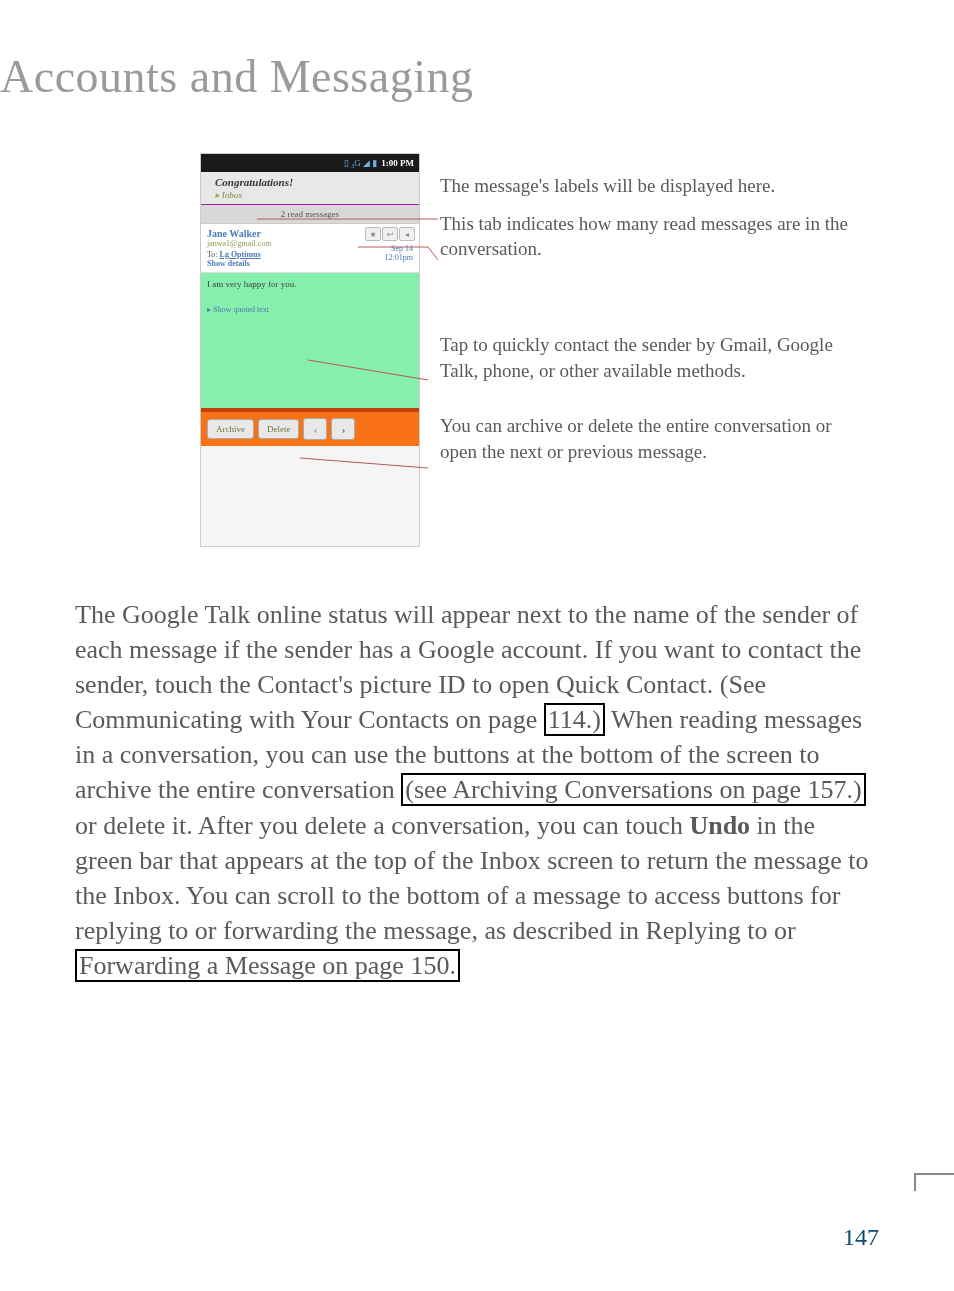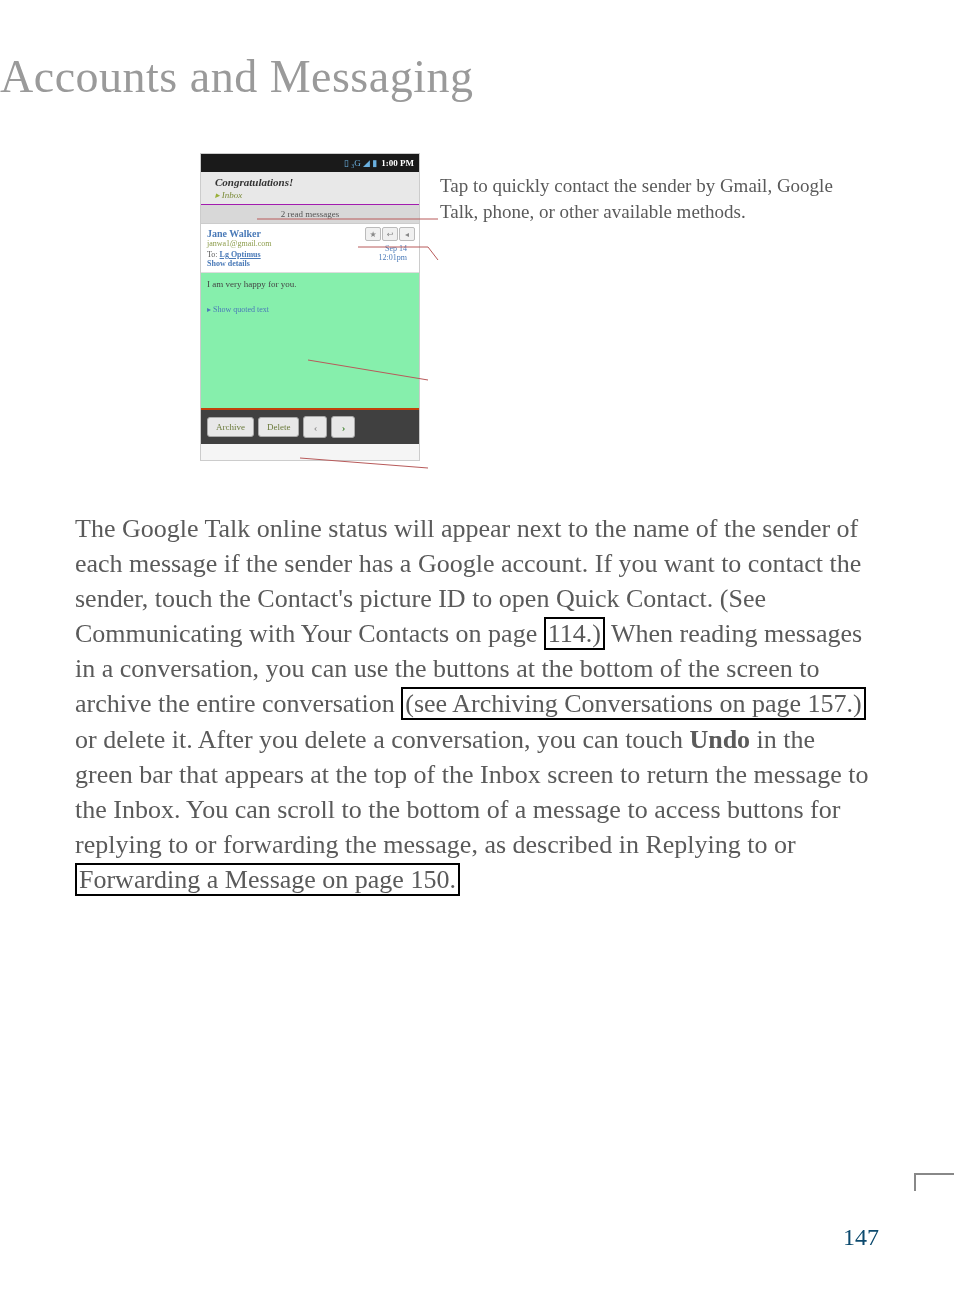--- a/index.html
+++ b/index.html
@@ -21,21 +21,21 @@
       letter-spacing: 0.5px;
     }
     .figure-area {
       display: flex;
       align-items: flex-start;
       padding: 30px 0 0 200px;
       gap: 20px;
     }
     .phone-screenshot {
       width: 220px;
-      height: 308px;
+      height: 394px;
       border: 1px solid #ccc;
       background: #f5f5f5;
       position: relative;
       flex-shrink: 0;
     }
     .phone-statusbar {
       height: 18px;
       background: #1a1a1a;
       color: #fff;
       font-size: 9px;
@@ -93,21 +93,21 @@
       margin-top: 2px;
     }
     .phone-to .lg { color: #4a7ab8; font-weight: bold; text-decoration: underline; }
     .phone-showdetails {
       font-size: 8px;
       color: #4a7ab8;
       font-weight: bold;
     }
     .phone-date {
       position: absolute;
-      right: 12px;
+      right: 6px;
       top: 20px;
       font-size: 8px;
       color: #4a7ab8;
       text-align: right;
     }
     .phone-action-icons {
       position: absolute;
       right: 4px;
       top: 3px;
       display: flex;
@@ -131,26 +131,26 @@
       font-size: 9px;
       color: #444;
       height: 135px;
     }
     .phone-quoted {
       color: #4a7ab8;
       font-size: 8px;
       margin-top: 16px;
     }
     .phone-bottom {
-      background: #404040;
+      background: #f97316;
       padding: 6px;
       display: flex;
       gap: 4px;
       align-items: center;
-      border-top: 2px solid #c2410c;
+      border-top: 4px solid #c2410c;
     }
     .phone-bottom-btn {
       background: #e8e8e8;
       border: 1px solid #aaa;
       border-radius: 3px;
       font-size: 9px;
       padding: 4px 8px;
       color: #6a7a3a;
     }
     .phone-arrow-btn {
@@ -248,21 +248,24 @@
     </div>
     <div class="phone-bottom">
       <div class="phone-bottom-btn">Archive</div>
       <div class="phone-bottom-btn">Delete</div>
       <div class="phone-arrow-btn" style="color:#999;">‹</div>
       <div class="phone-arrow-btn" style="color:#4a8a3a;">›</div>
     </div>
   </div>
 
   <div class="callouts">
+    <div class="callout-1">The message's labels will be displayed here.</div>
+    <div class="callout-2">This tab indicates how many read messages are in the conversation.</div>
     <div class="callout-3">Tap to quickly contact the sender by Gmail, Google Talk, phone, or other available methods.</div>
+    <div class="callout-4">You can archive or delete the entire conversation or open the next or previous message.</div>
   </div>
 </div>
 
 <svg class="connectors">
   <line class="connector" x1="257" y1="219" x2="438" y2="219"></line>
   <line class="connector" x1="358" y1="247" x2="428" y2="247"></line>
   <line class="connector" x1="428" y1="247" x2="438" y2="260"></line>
   <line class="connector" x1="308" y1="360" x2="428" y2="380"></line>
   <line class="connector" x1="300" y1="458" x2="428" y2="468"></line>
 </svg>

